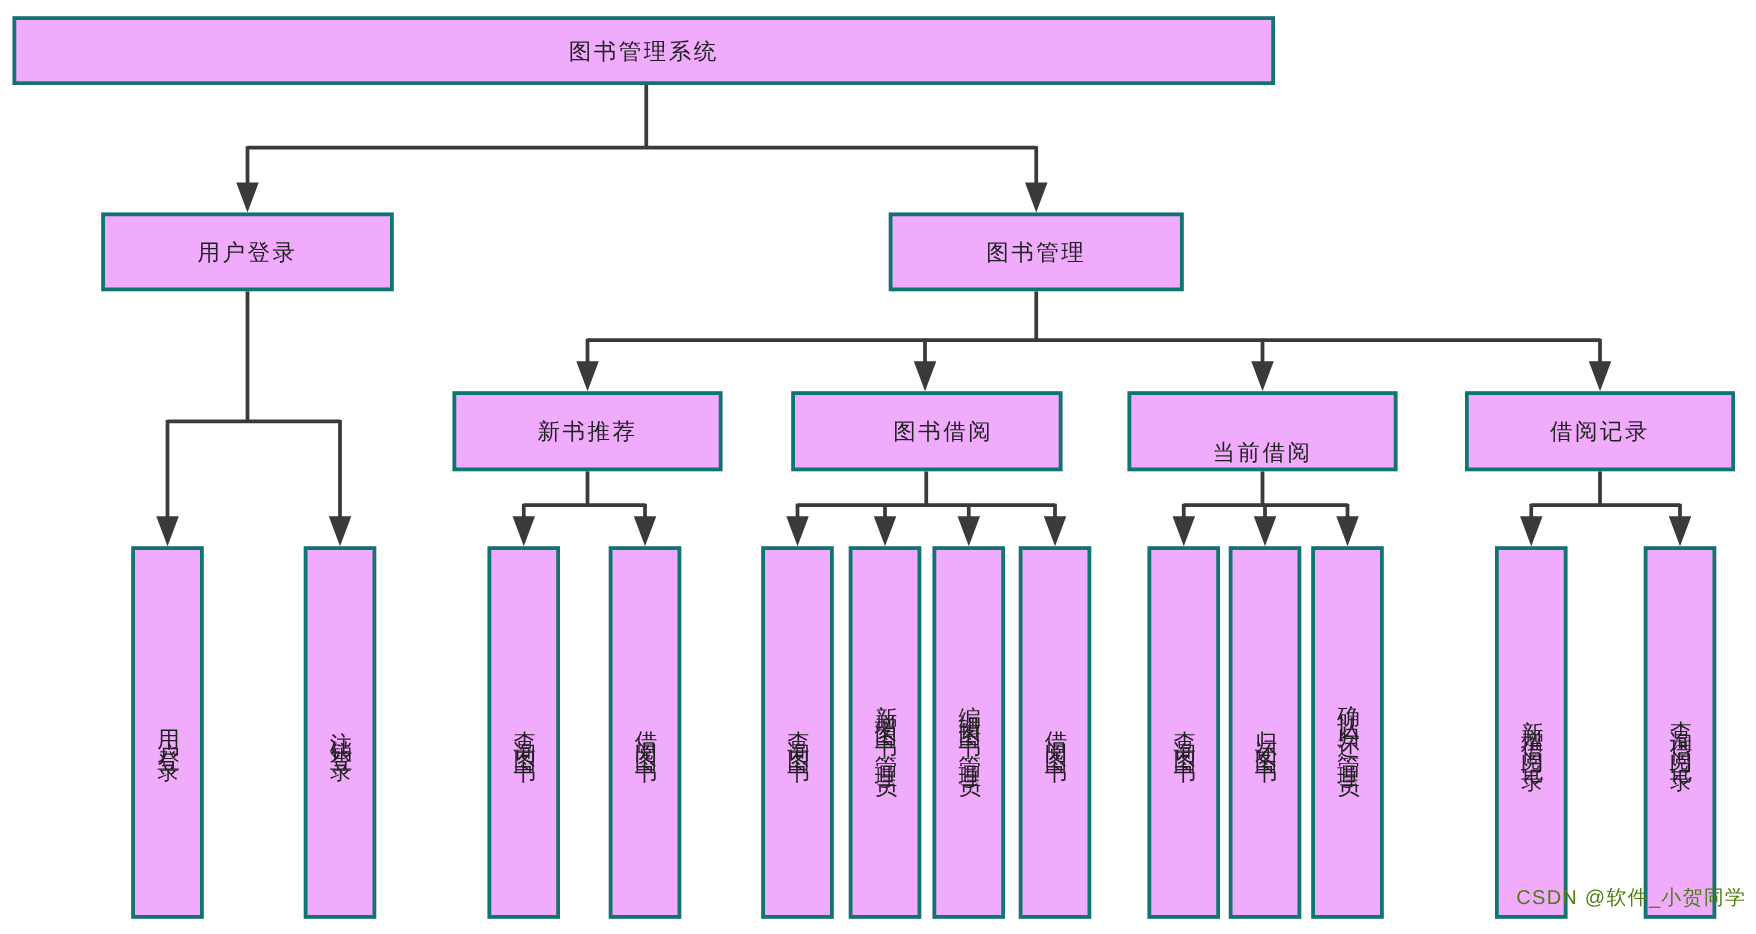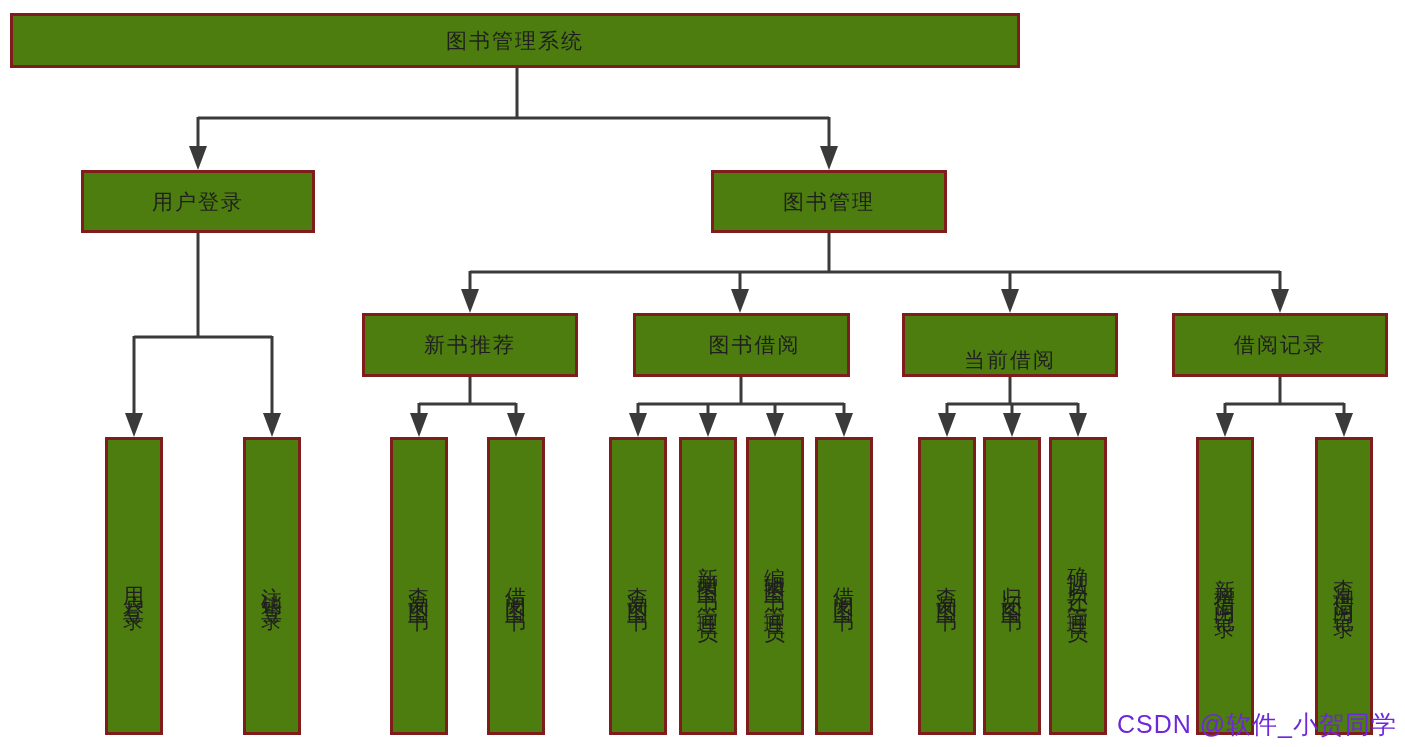--- a/index.html
+++ b/index.html
@@ -18,27 +18,27 @@
   }
   #connectors {
     position: absolute;
     left: 0;
     top: 0;
     z-index: 0;
   }
   .box {
     position: absolute;
     box-sizing: border-box;
-    border: 3px solid #7f1d1d;
-    background: #4d7c0f;
+    border: 3px solid #0f766e;
+    background: #f0abfc;
     display: flex;
     align-items: center;
     justify-content: center;
     z-index: 1;
-    font-size: 21px;
+    font-size: 18px;
     letter-spacing: 2px;
     color: #1f1f1f;
   }
   .vbox .label {
     writing-mode: vertical-rl;
     text-orientation: mixed;
     letter-spacing: 8px;
     line-height: 1.1;
   }
   
@@ -64,22 +64,22 @@
   .n-b1c2g0 { left: 918px; }
   .n-b1c2g1 { left: 983px; }
   .n-b1c2g2 { left: 1049px; }
   .n-b1c3g0 { left: 1196px; }
   .n-b1c3g1 { left: 1315px; }
   .watermark {
     position: absolute;
     right: 8px;
     top: 708px;
     z-index: 2;
-    font-size: 25px;
-    color: #6d28d9;
+    font-size: 16px;
+    color: #4d7c0f;
     letter-spacing: 1px;
     white-space: nowrap;
     margin-left: 44px;
   }
 </style>
 </head>
 <body>
 
 <div id="canvas">
 

